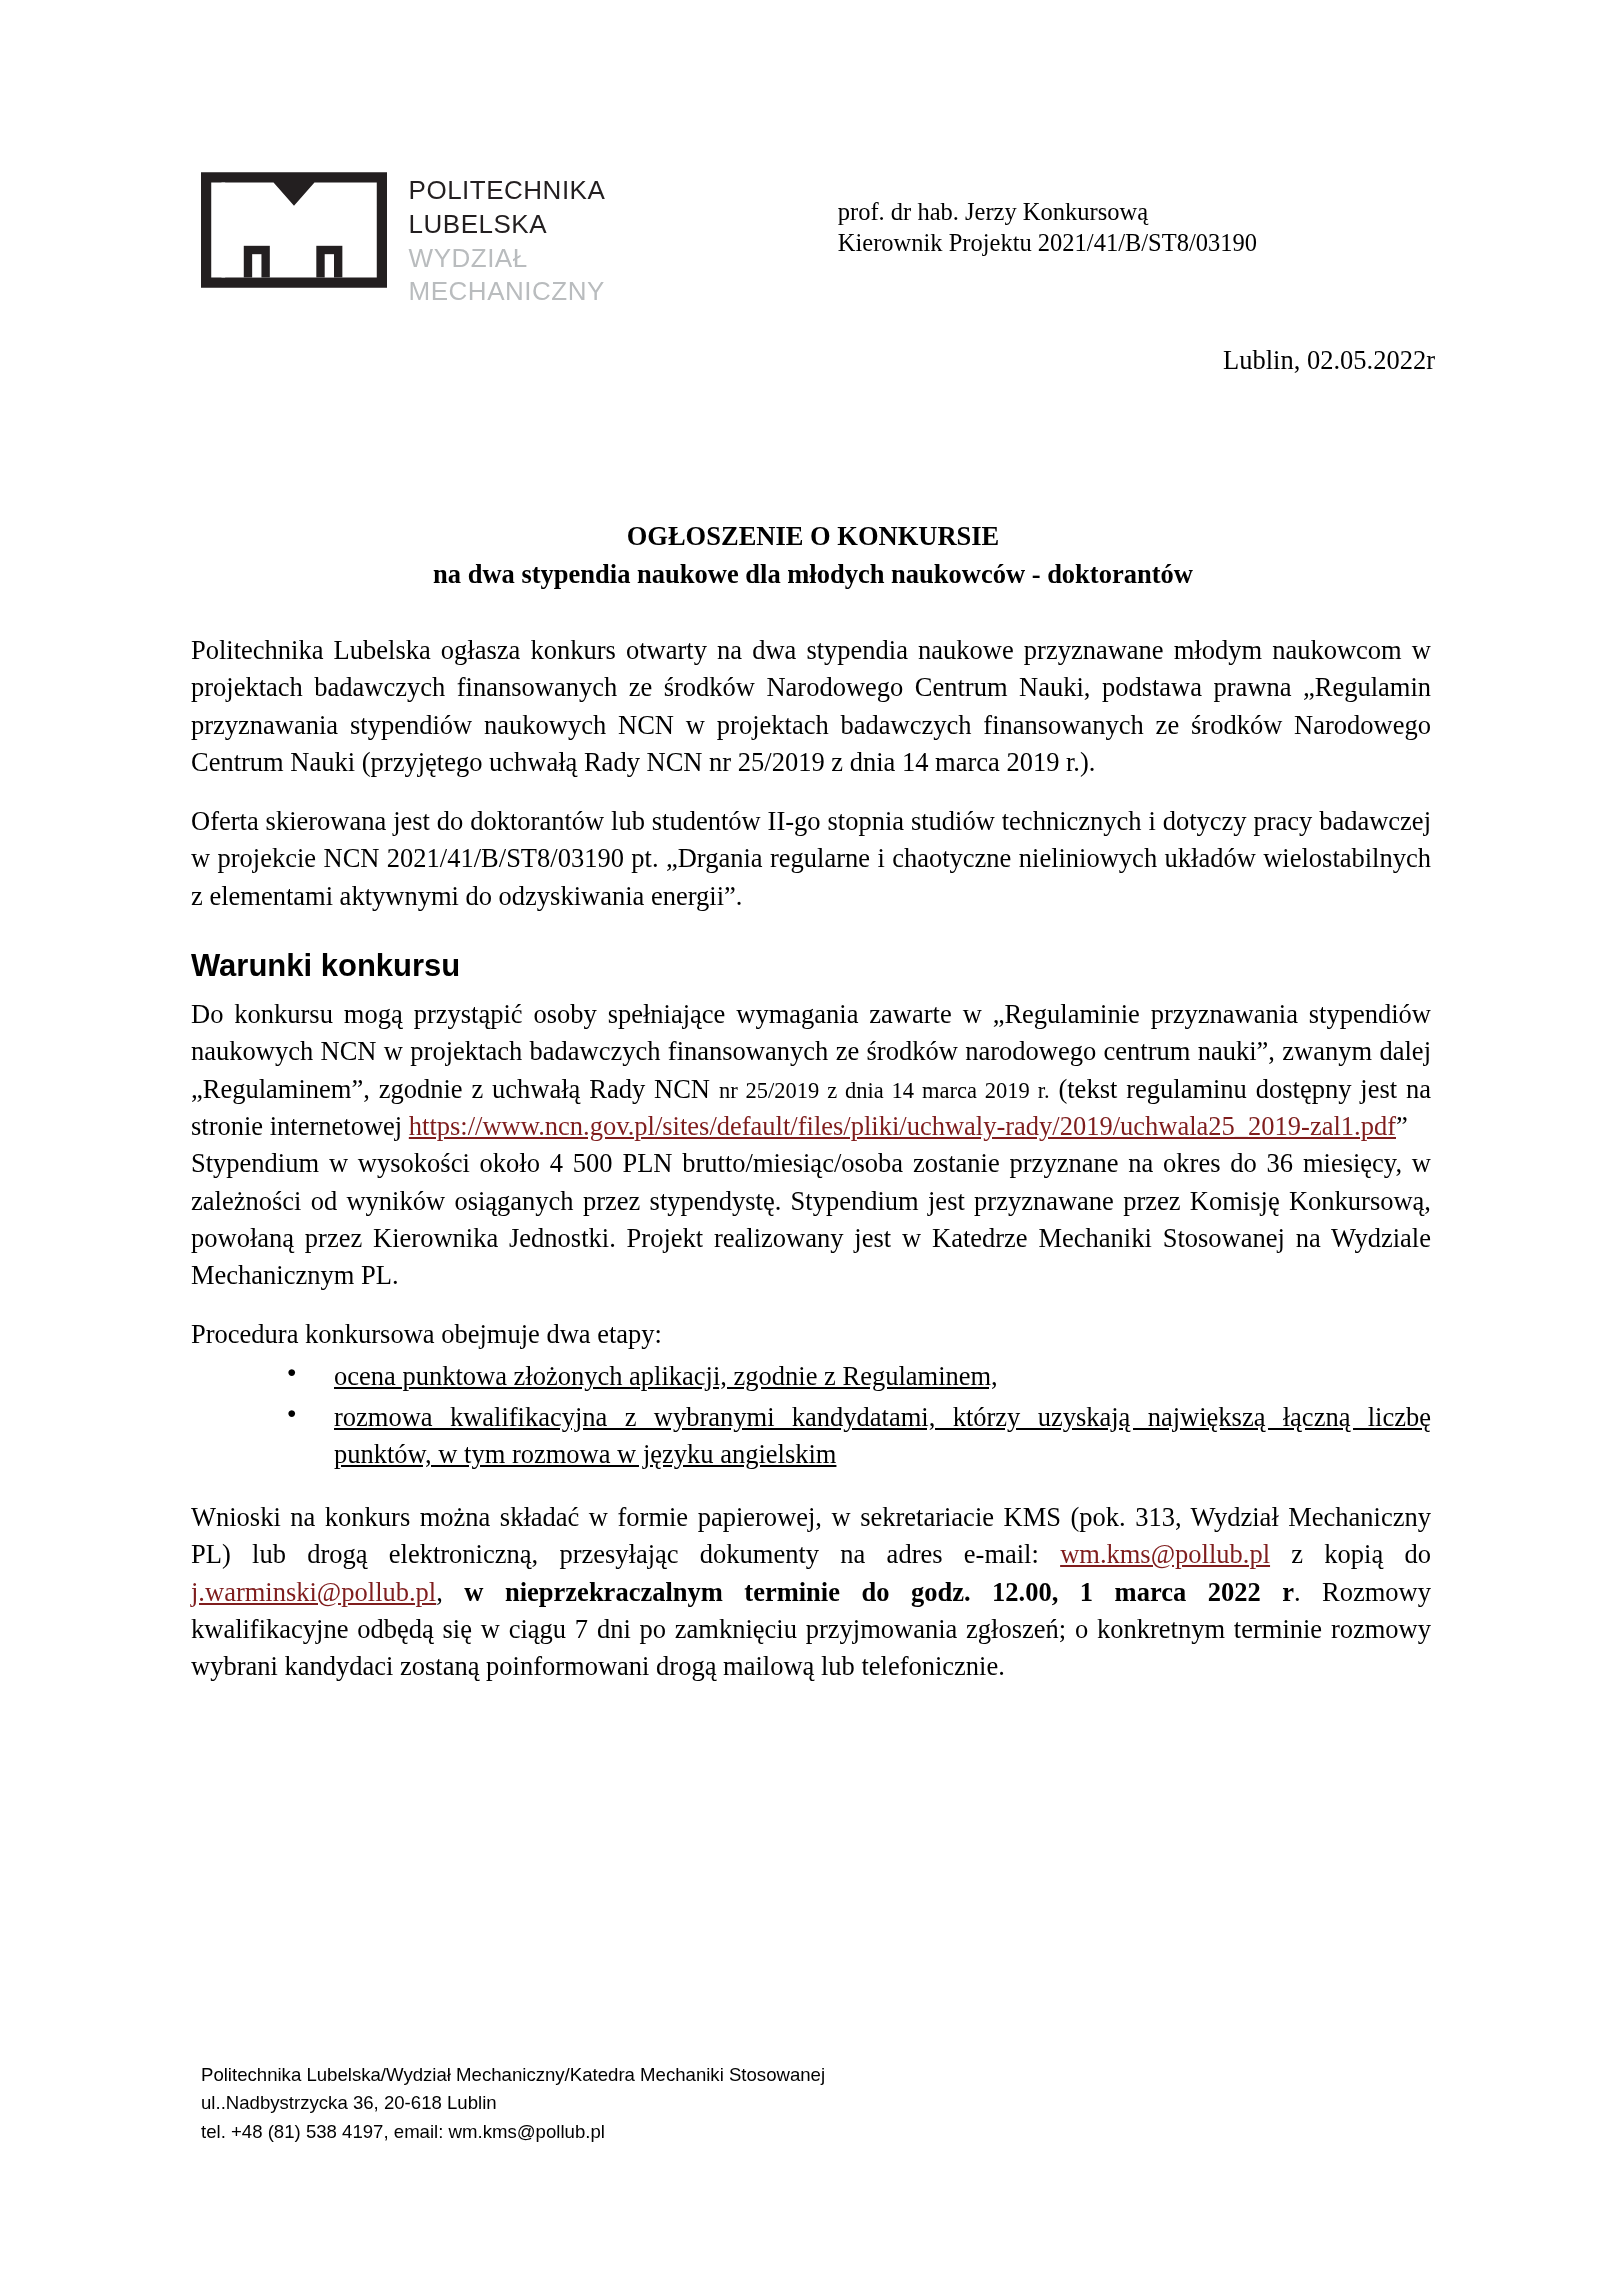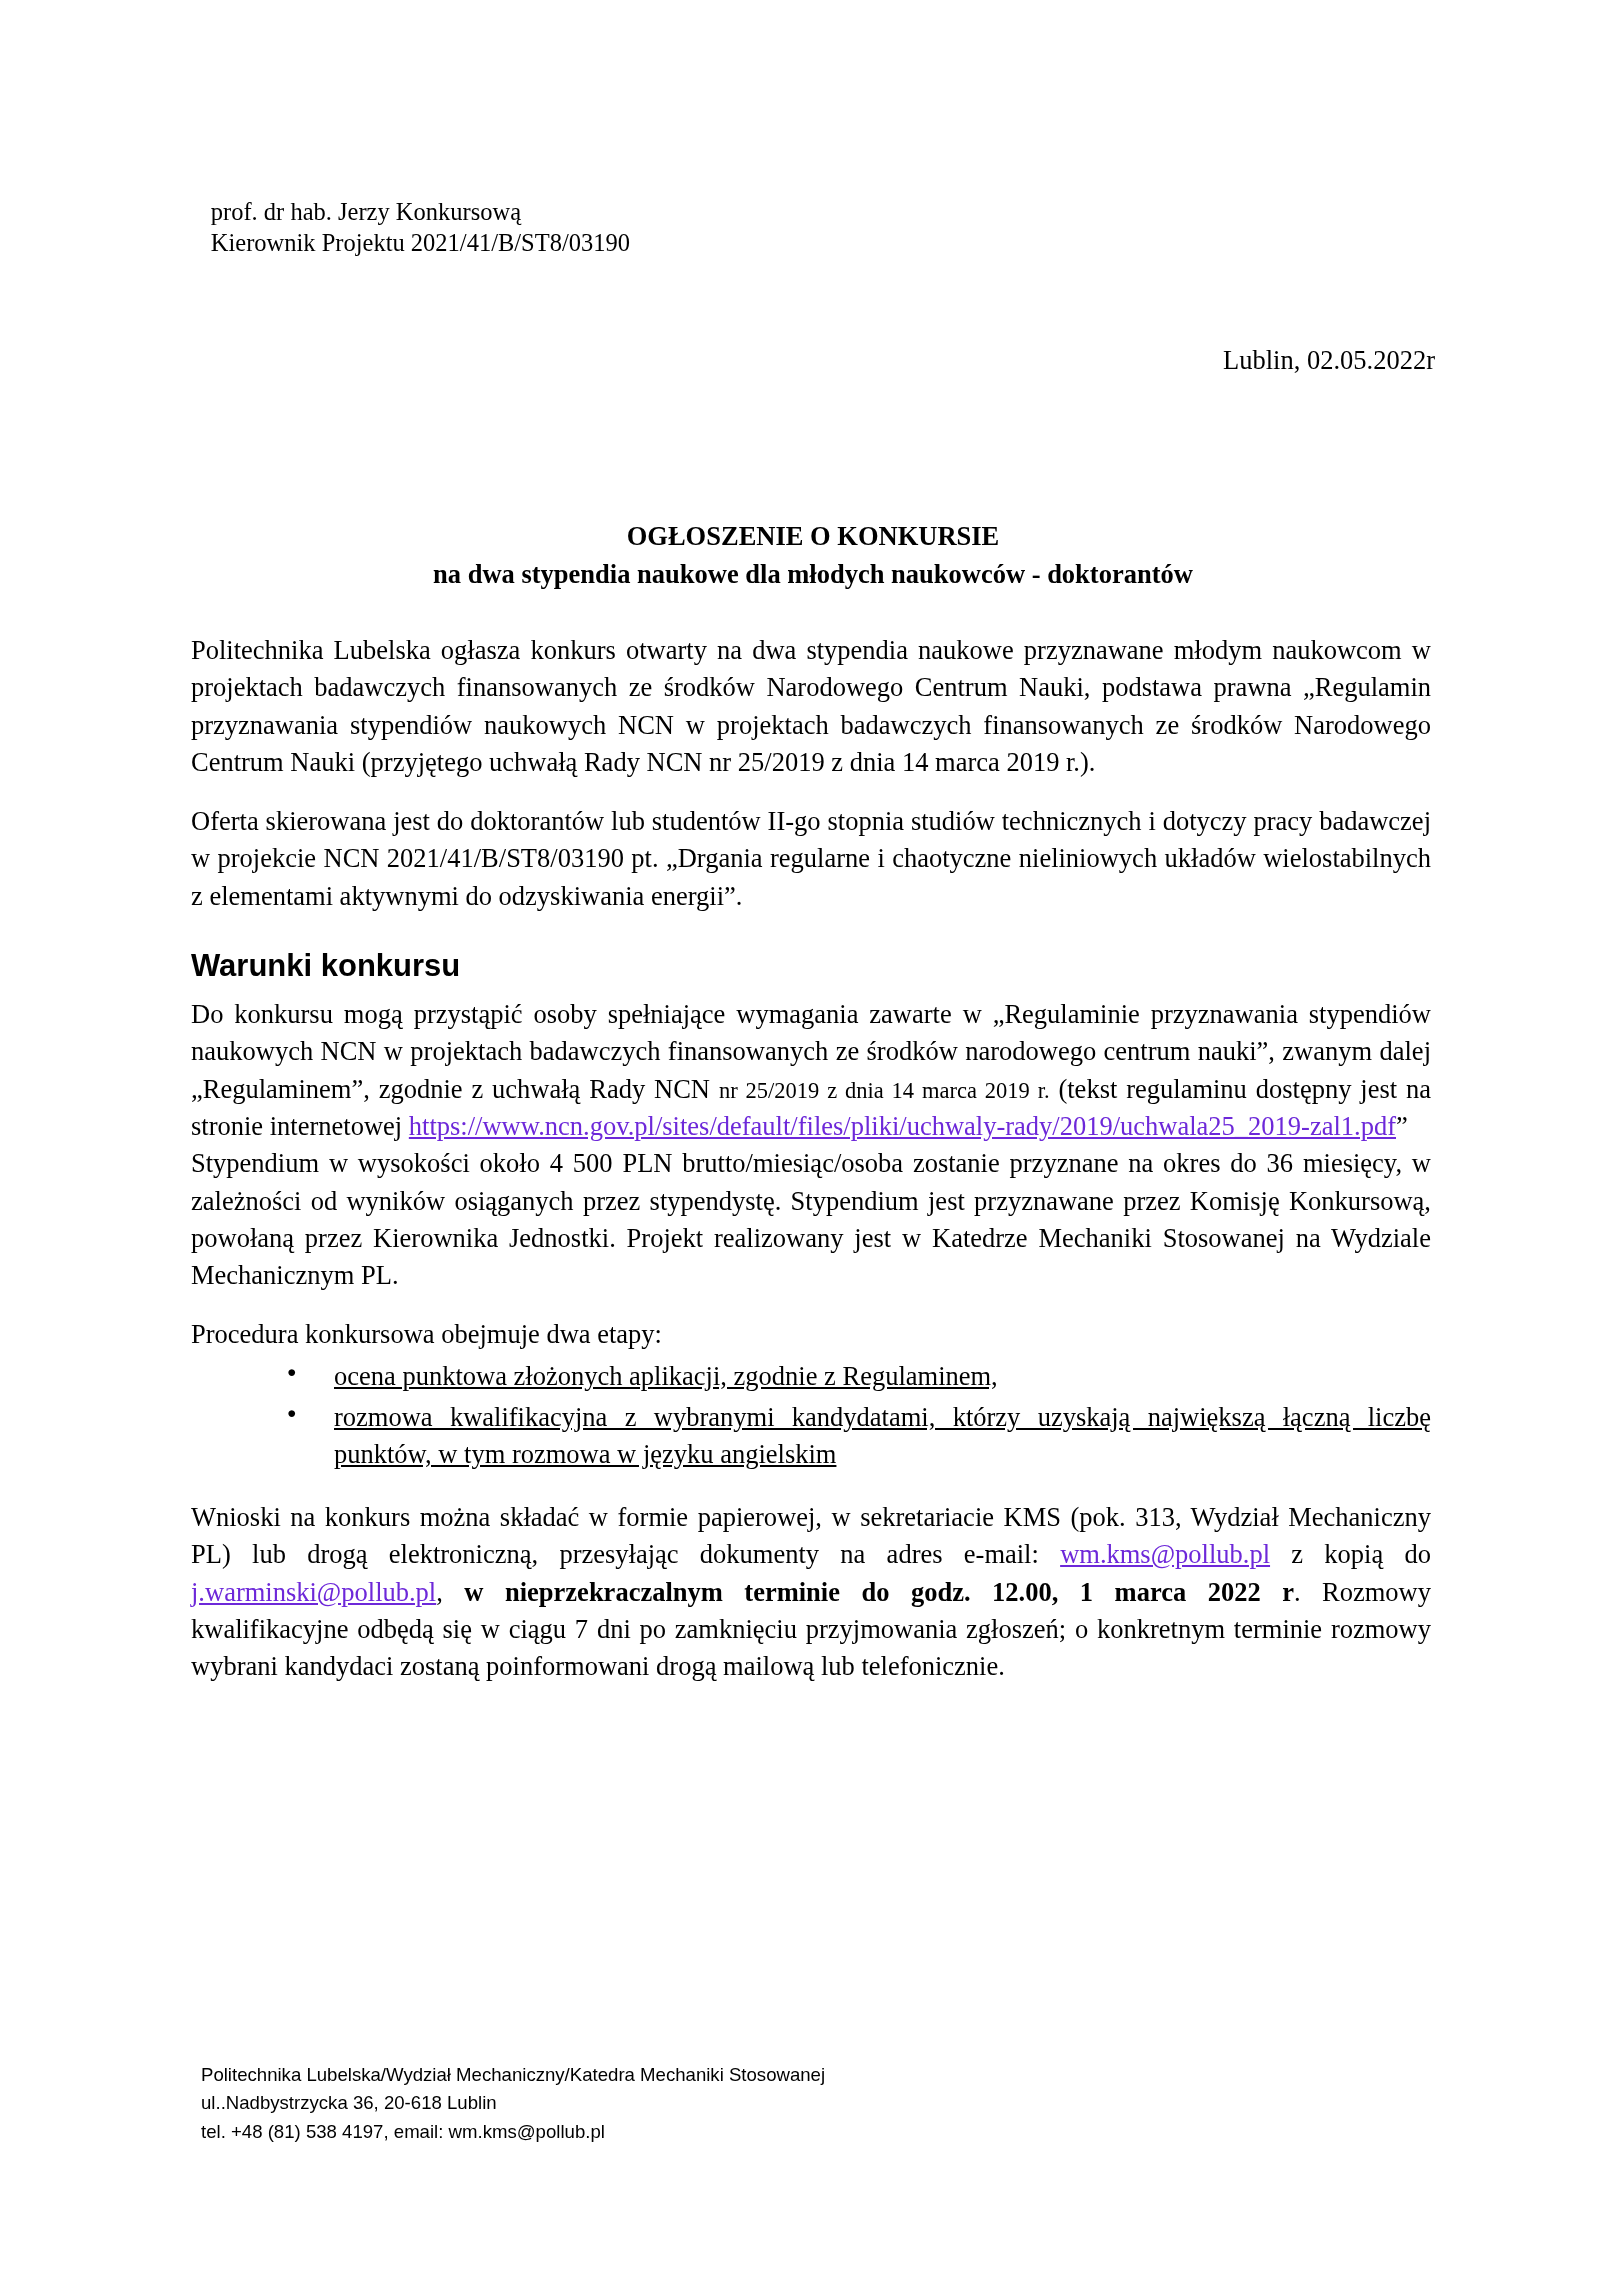--- a/index.html
+++ b/index.html
@@ -109,21 +109,21 @@
     font-family: "Liberation Sans", "DejaVu Sans", sans-serif;
     font-weight: bold;
     font-size: 31px;
     margin: 29px 0 8px 0;
     text-align: left !important;
   }
   .small {
     font-size: 22.5px;
   }
   a.link, .link {
-    color: #6d28d9;
+    color: #7f1d1d;
     text-decoration: underline;
   }
   b, strong { font-weight: bold; }
 
   ul.bullets {
     margin: 3.9px 0 25.5px 0;
     padding: 0 0 0 96px;
     list-style: none;
   }
   ul.bullets li {
@@ -154,20 +154,40 @@
     color: #000000;
   }
 </style>
 </head>
 <body>
 
 <div class="page">
 
   <div class="header">
 
+    <div class="logo-block">
+      <svg class="logo-mark" viewBox="0 0 200 124" aria-hidden="true">
+        <path fill="#231f20" d="
+          M0,0 H200 V124 H0 Z
+          M11,11 V113 H189 V11
+          H122 L100,36 L78,11 Z
+          "></path>
+        <path fill="#231f20" d="M46,79 H74 V113 H46 Z"></path>
+        <path fill="#ffffff" d="M55,88 H65 V113 H55 Z"></path>
+        <path fill="#231f20" d="M124,79 H152 V113 H124 Z"></path>
+        <path fill="#ffffff" d="M133,88 H143 V113 H133 Z"></path>
+        <path fill="#ffffff" d="M22,11 H26 V113 H22 Z"></path>
+      </svg>
+      <div class="logo-words">
+        <div class="l1">POLITECHNIKA</div>
+        <div class="l2">LUBELSKA</div>
+        <div class="l3">WYDZIAŁ</div>
+        <div class="l4">MECHANICZNY</div>
+      </div>
+    </div>
 
     <div class="header-right">
       <div>prof. dr hab. Jerzy Konkursową</div>
       <div>Kierownik Projektu 2021/41/B/ST8/03190</div>
     </div>
   </div>
 
   <div class="date-line">Lublin, 02.05.2022r</div>
 
   <div class="title-block">

